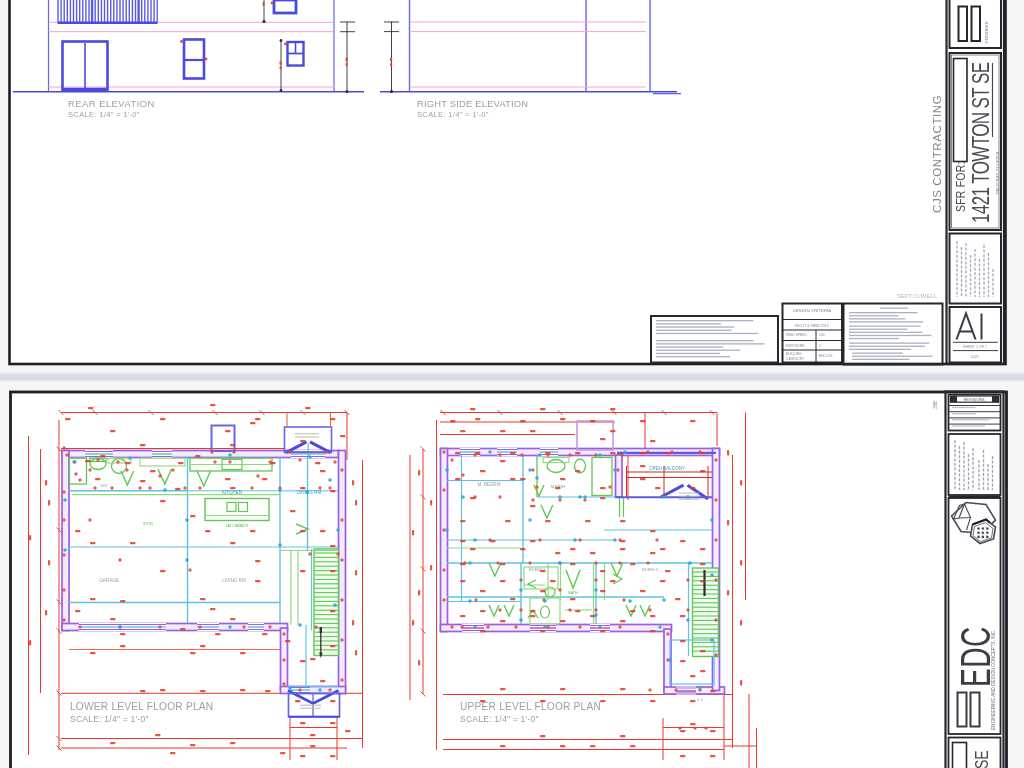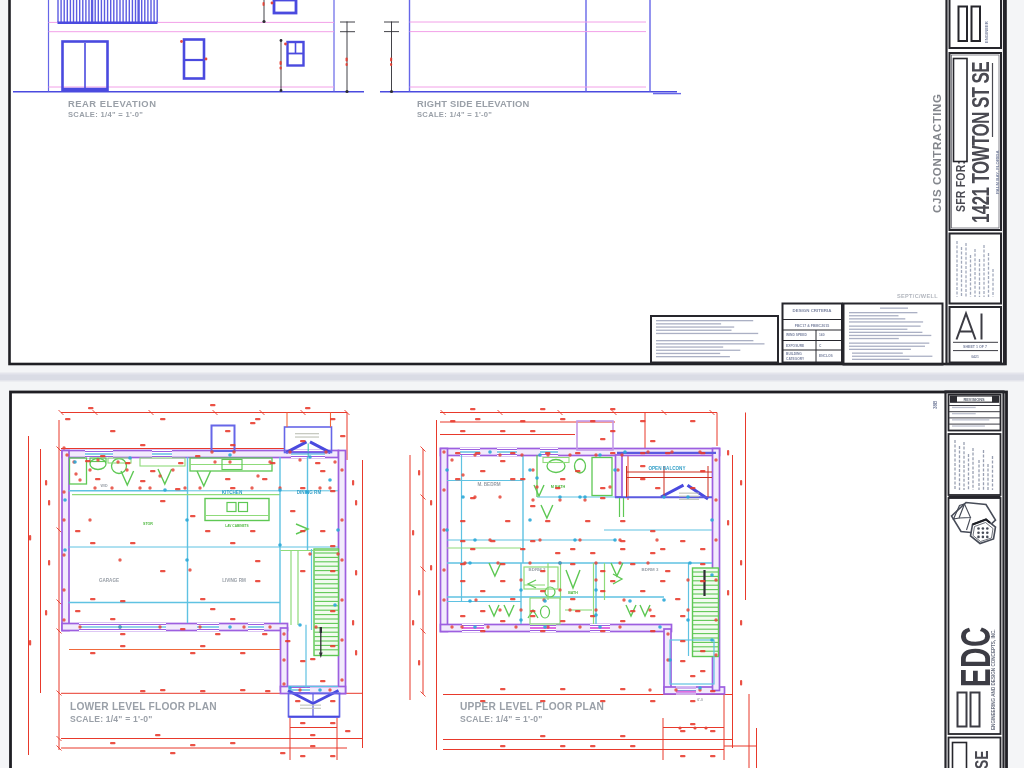--- a/index.html
+++ b/index.html
@@ -1,14 +1,14 @@
 <!DOCTYPE html>
 <html><head><meta charset="utf-8"><title>plan</title>
 <style>html,body{margin:0;padding:0;background:#f4f5f7;}
-#wrap{position:relative;width:1024px;height:768px;overflow:hidden;font-family:"Liberation Sans",sans-serif;font-weight:bold;}
+#wrap{position:relative;width:1024px;height:768px;overflow:hidden;font-family:"Liberation Sans",sans-serif;}
 svg{position:absolute;top:0;left:0;filter:blur(0.28px);}</style></head><body>
 <div id="wrap">
 <svg width="1024" height="768" viewBox="0 0 1024 768">
 
 <rect x="0.0" y="0.0" width="1024.0" height="768.0" fill="#f4f5f7"></rect>
 
 <rect x="0.0" y="372.5" width="1024.0" height="9.0" fill="#e4e5ec"></rect>
 <rect x="0.0" y="374.5" width="1024.0" height="5.5" fill="#dadce5"></rect>
 
 <rect x="9.5" y="-8.0" width="996.0" height="372.0" fill="#ffffff" stroke="#1f1f24" stroke-width="2.6"></rect>

